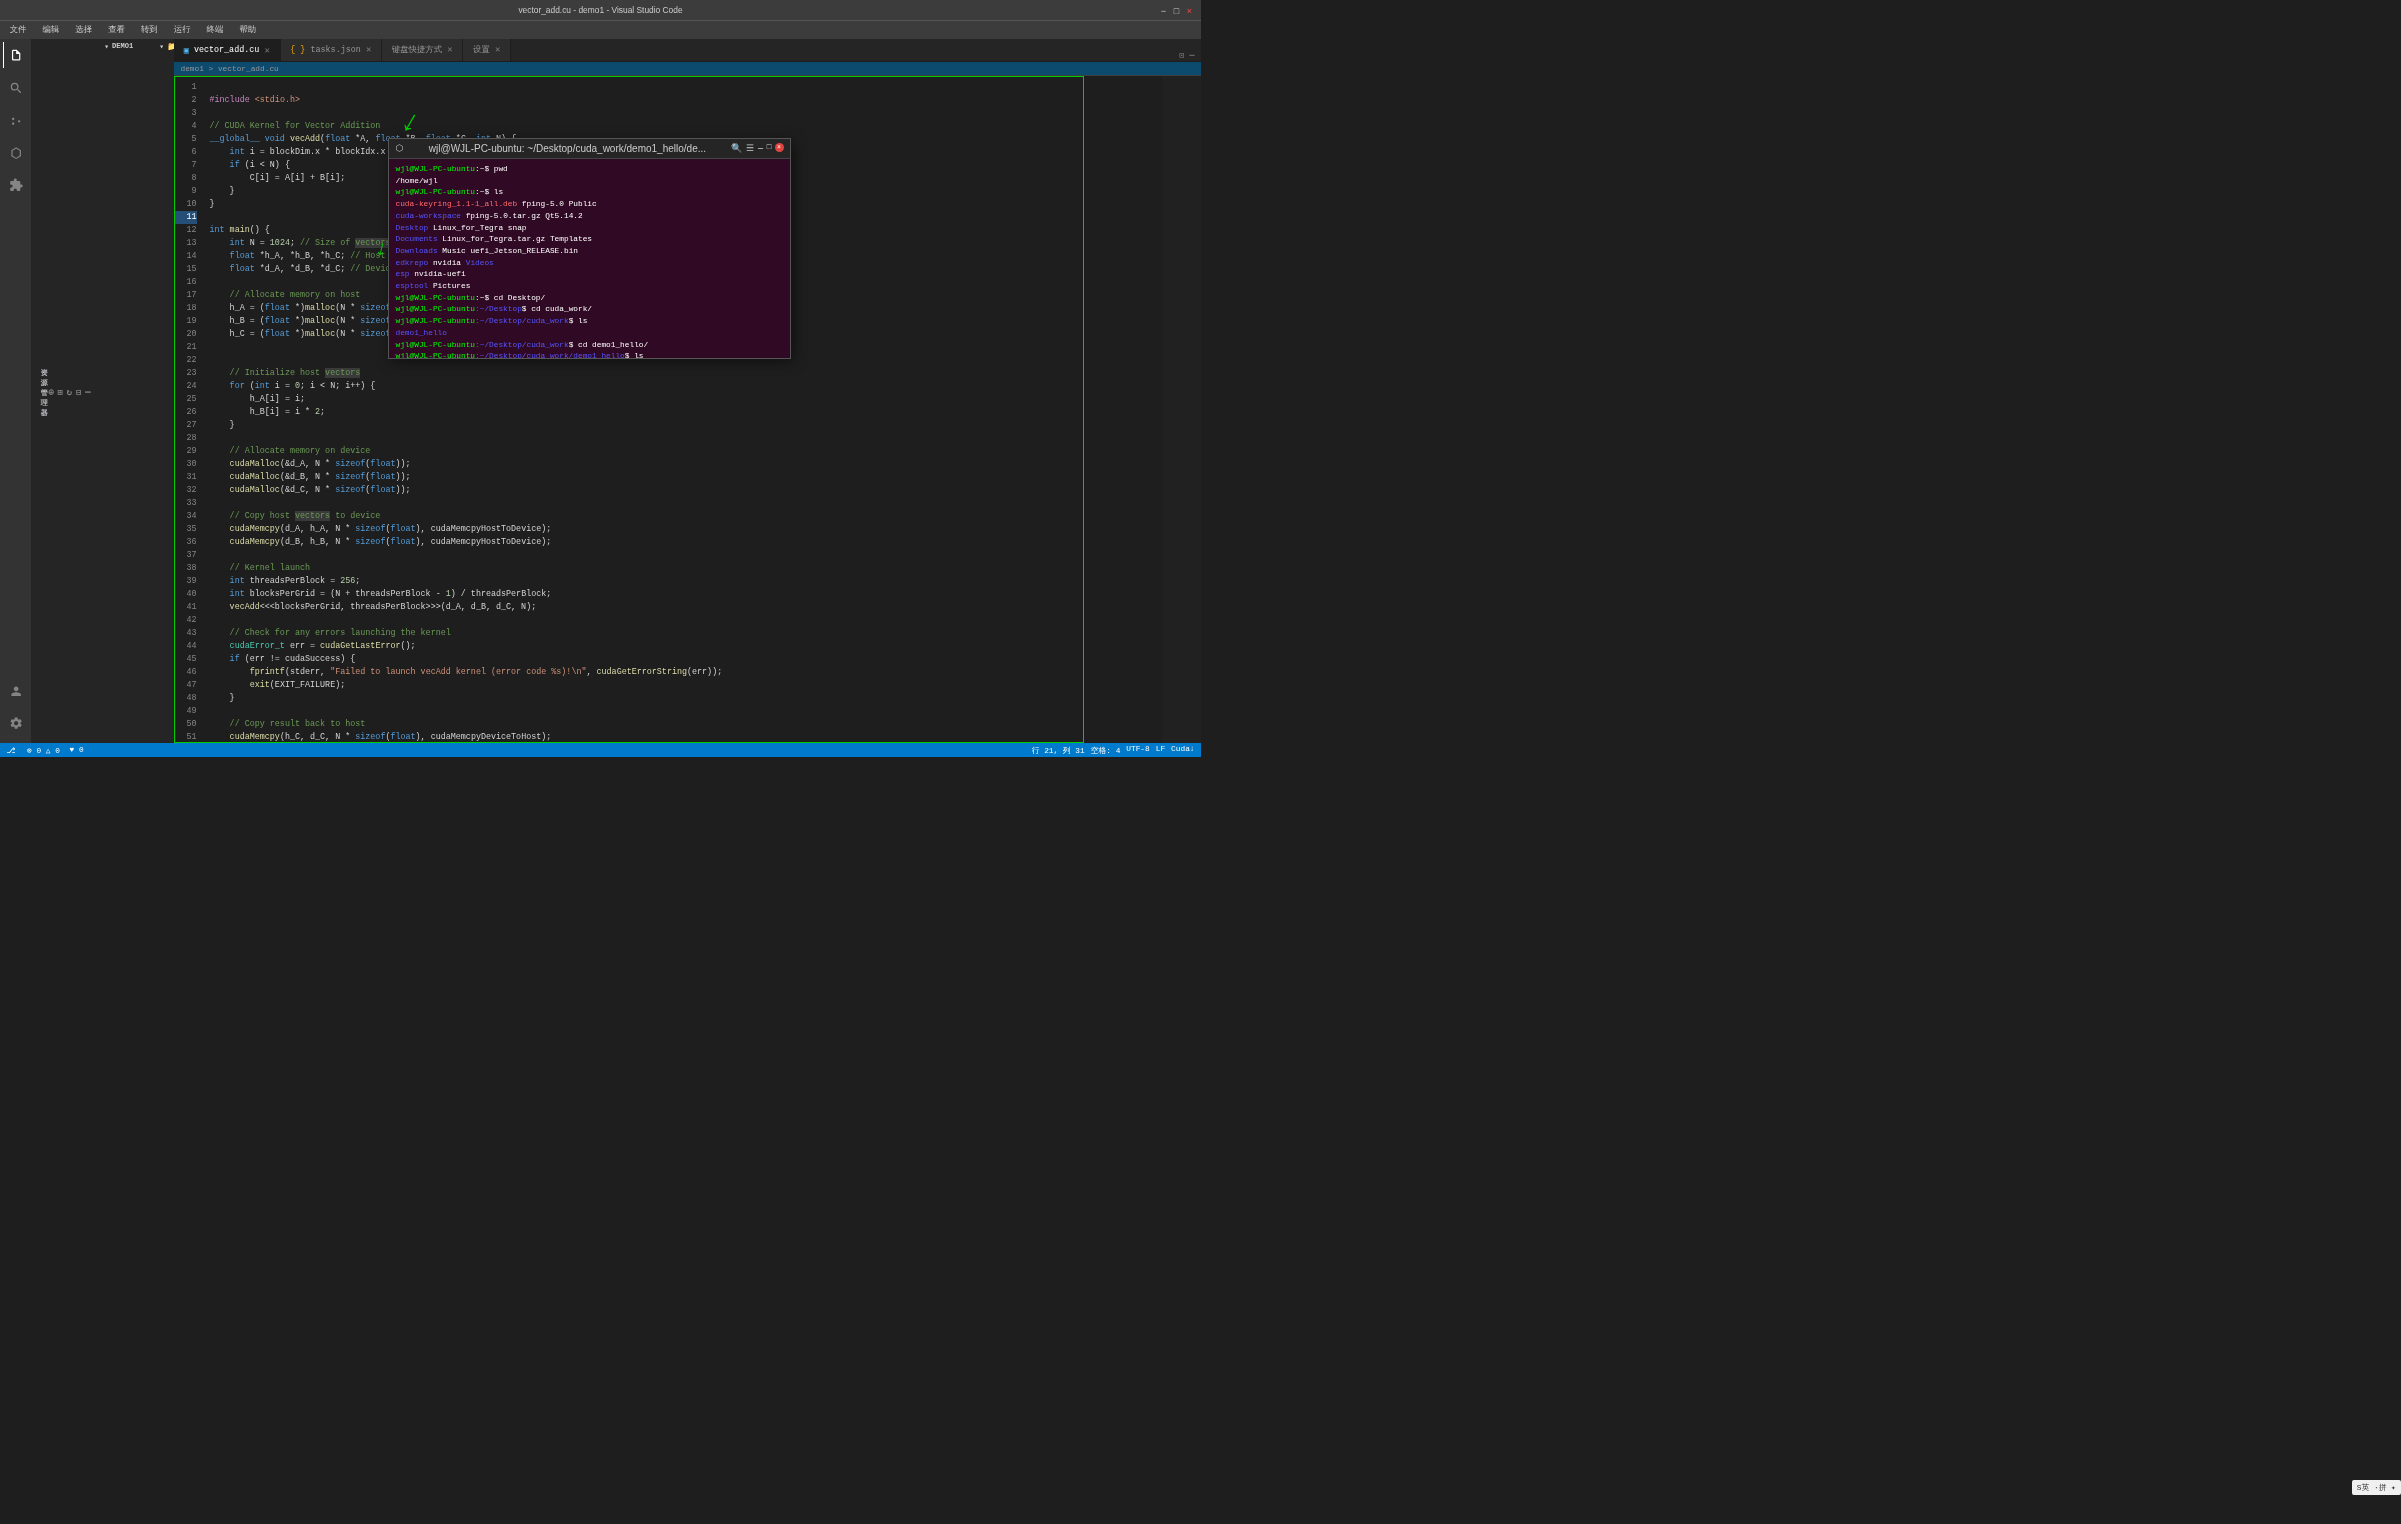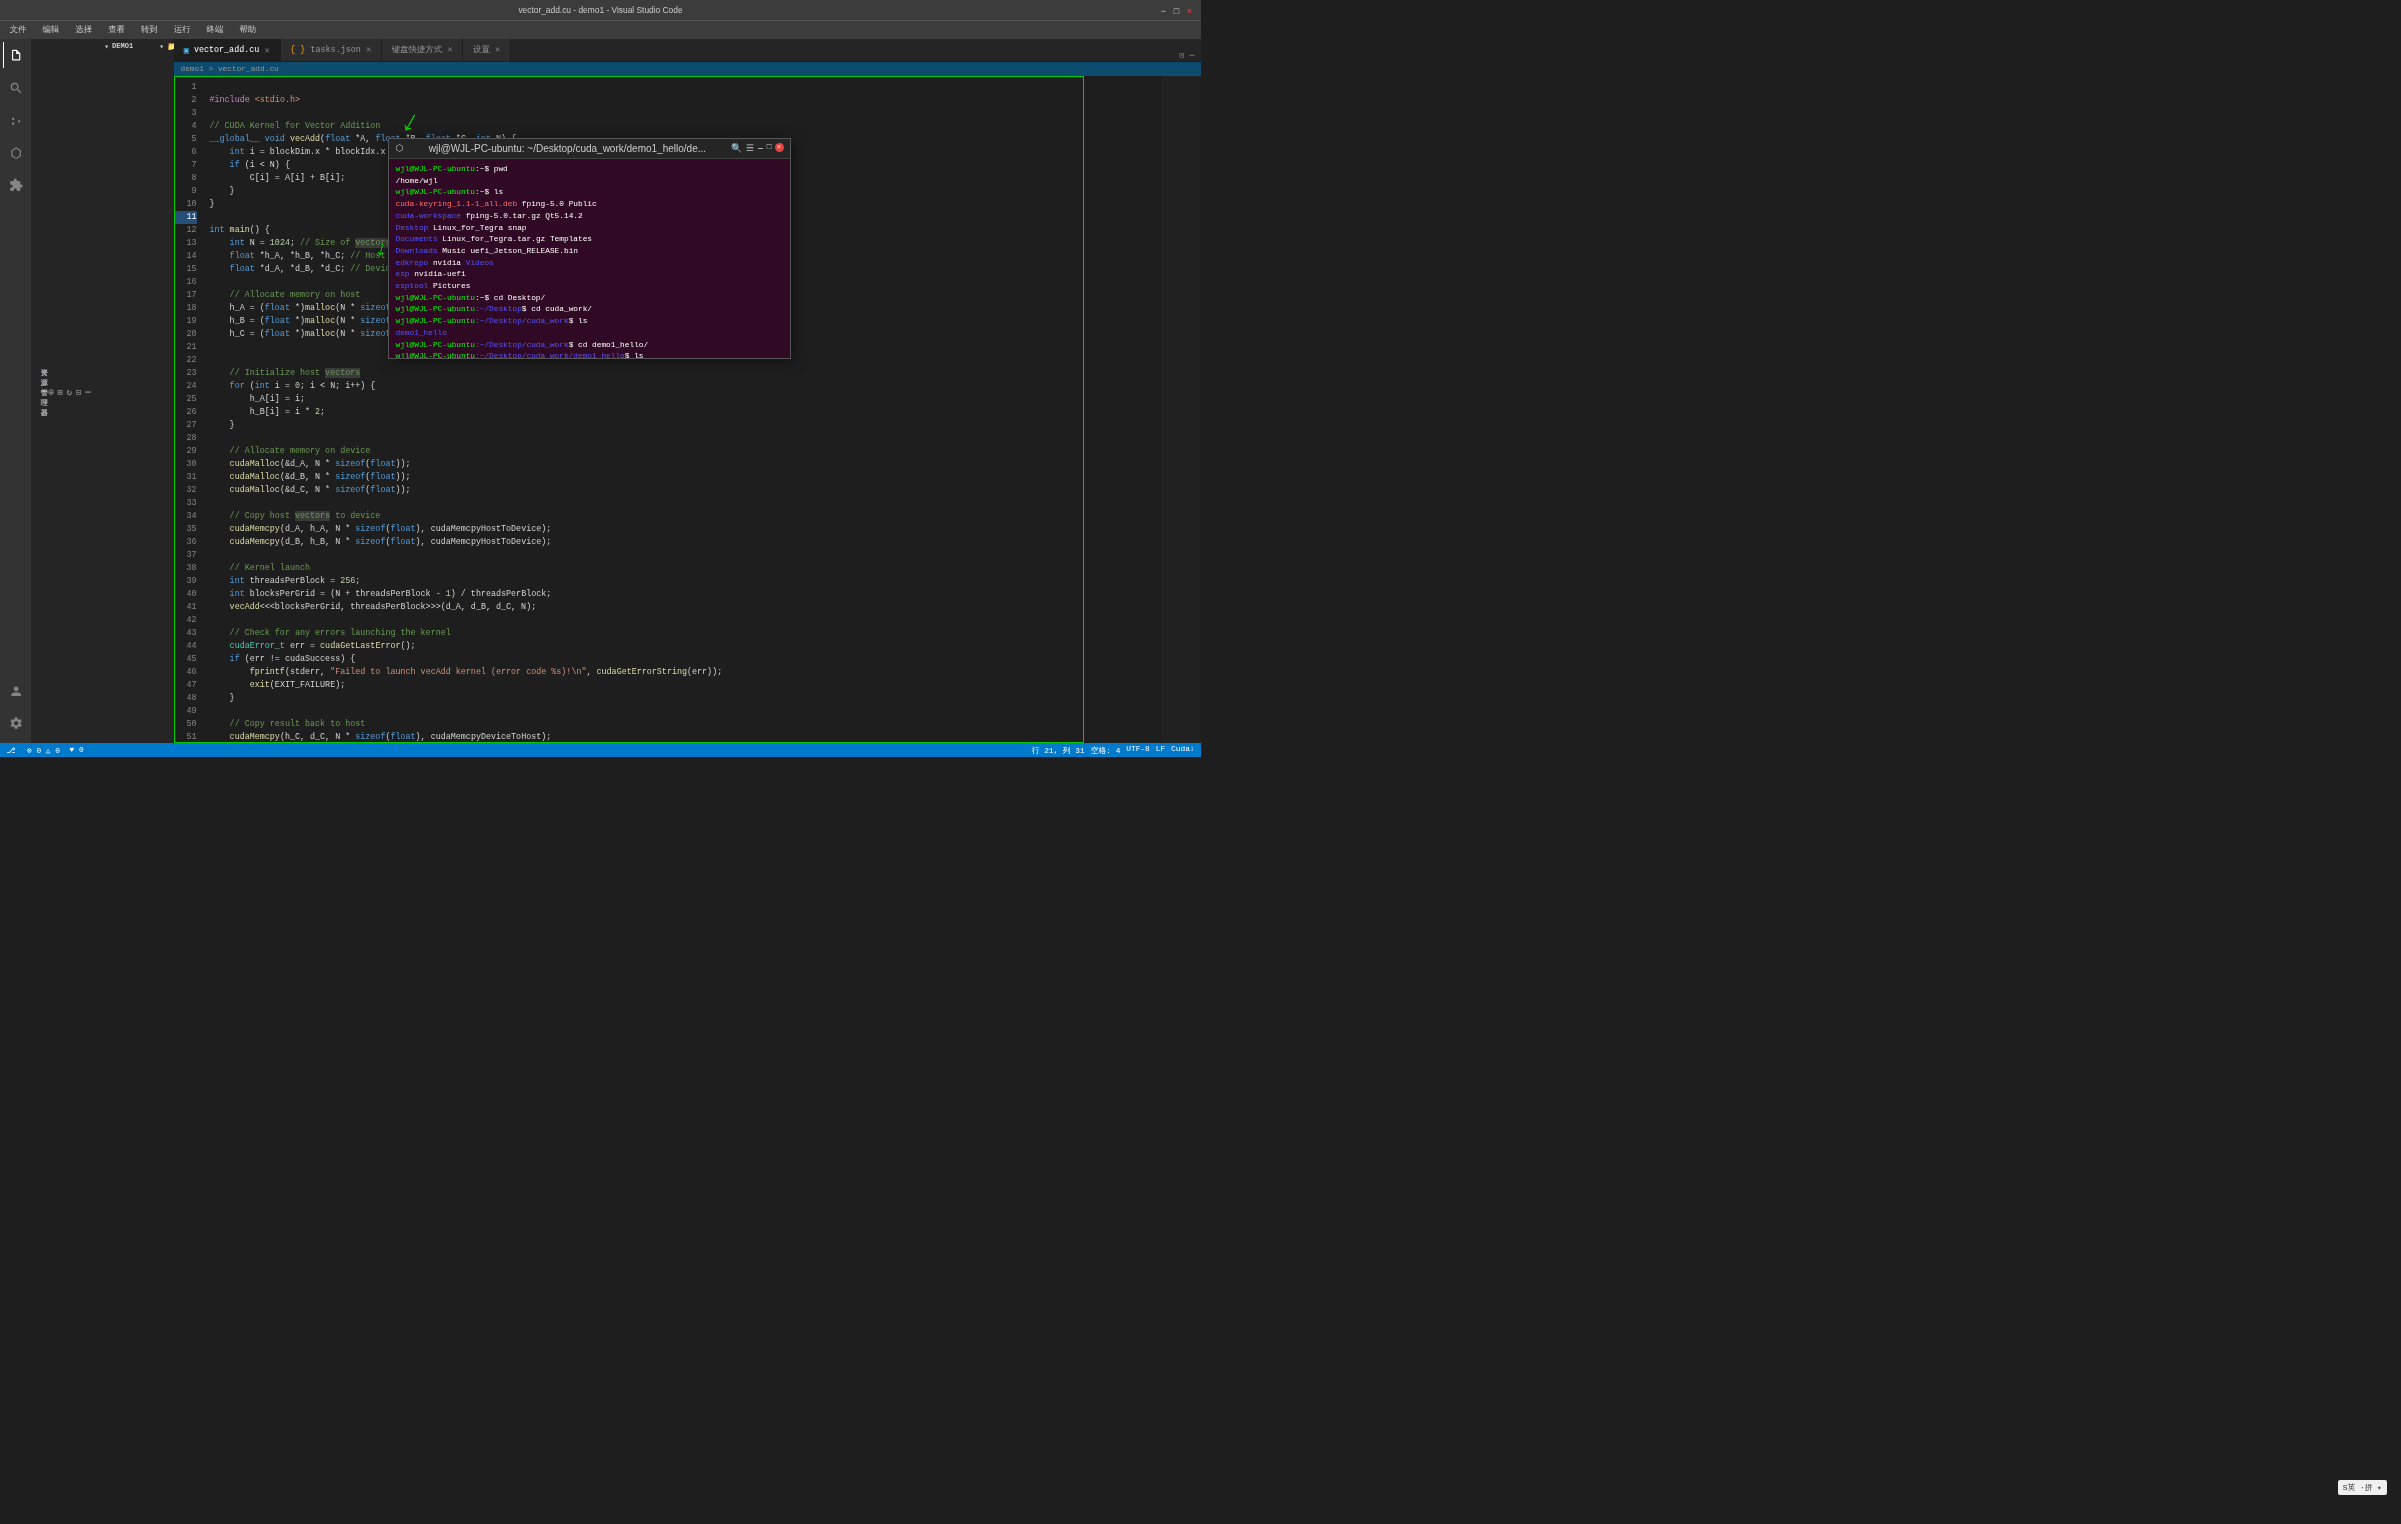--- a/index.html
+++ b/index.html
@@ -331,21 +331,21 @@
       width: 39px;
       background: #252526;
       flex-shrink: 0;
       opacity: 0.5;
     }
 
     
     .input-indicator {
       position: absolute;
       bottom: 29px;
-      right: 14px;
+      right: 0;
       background: #f0f0f0;
       color: #333;
       font-size: 7.8px;
       padding: 1.9px 5.2px;
       border-radius: 1.9px;
       z-index: 50;
     }
 
     .line { display: block; }
   </style>

